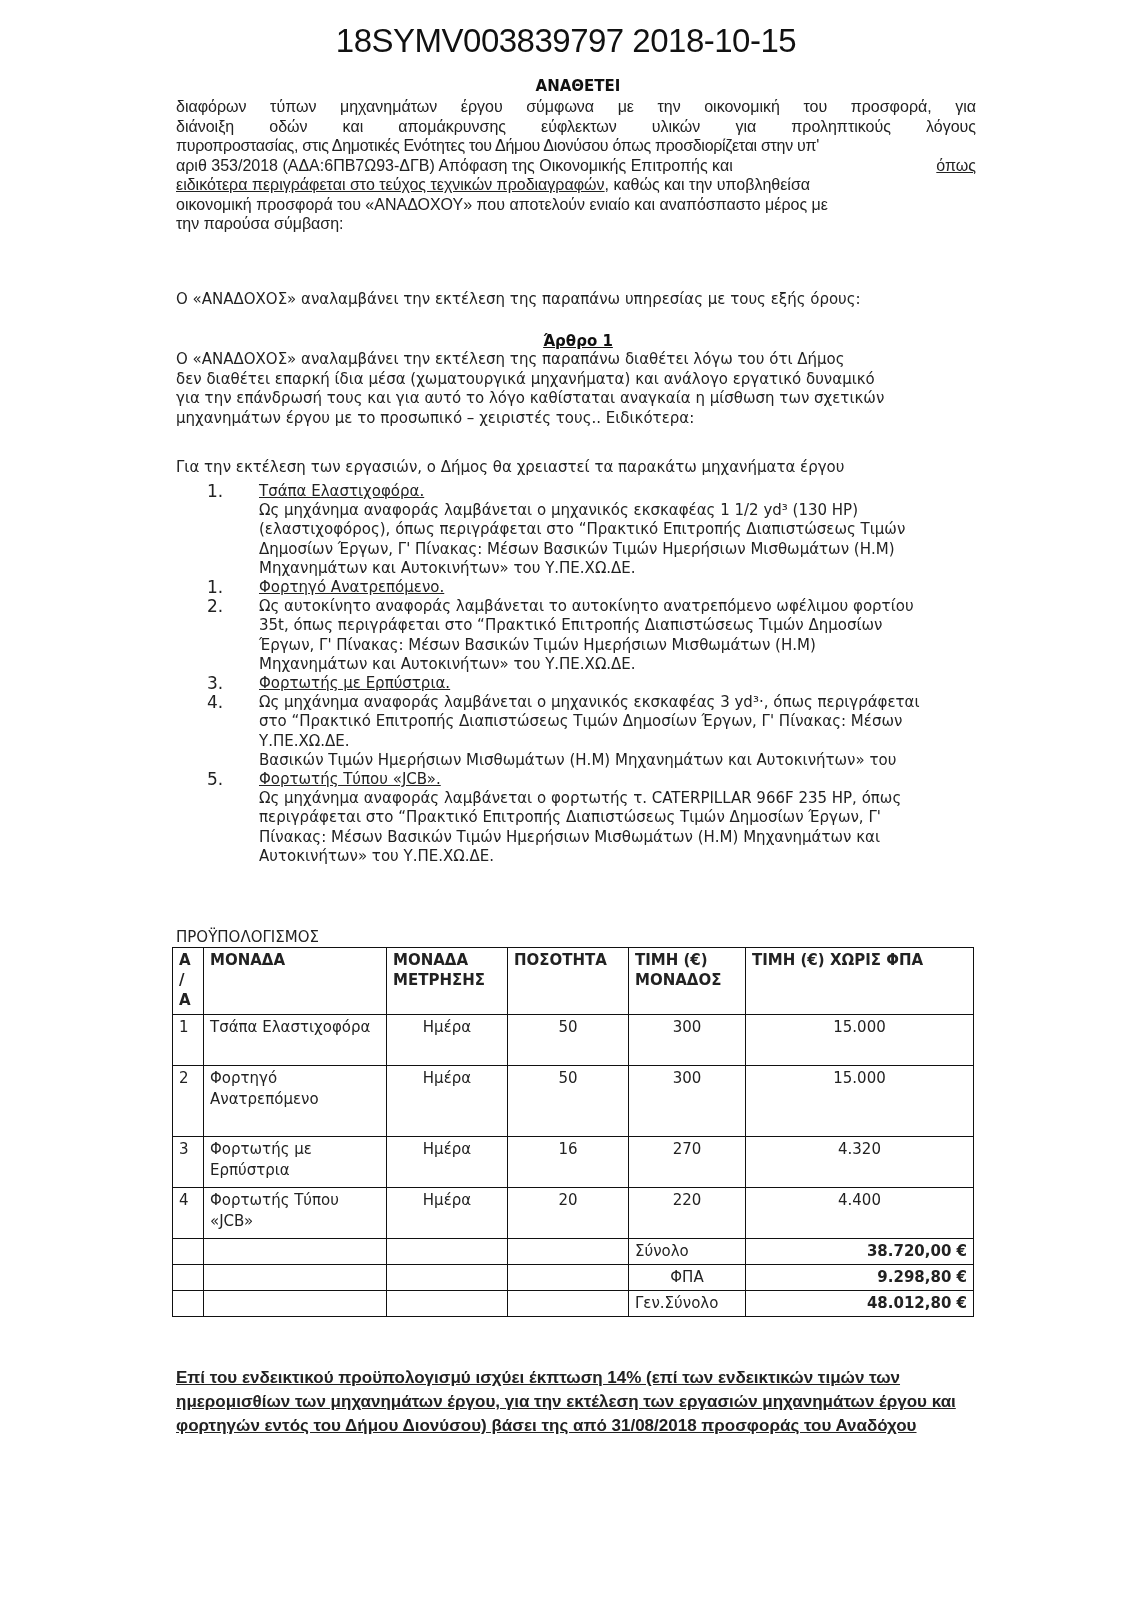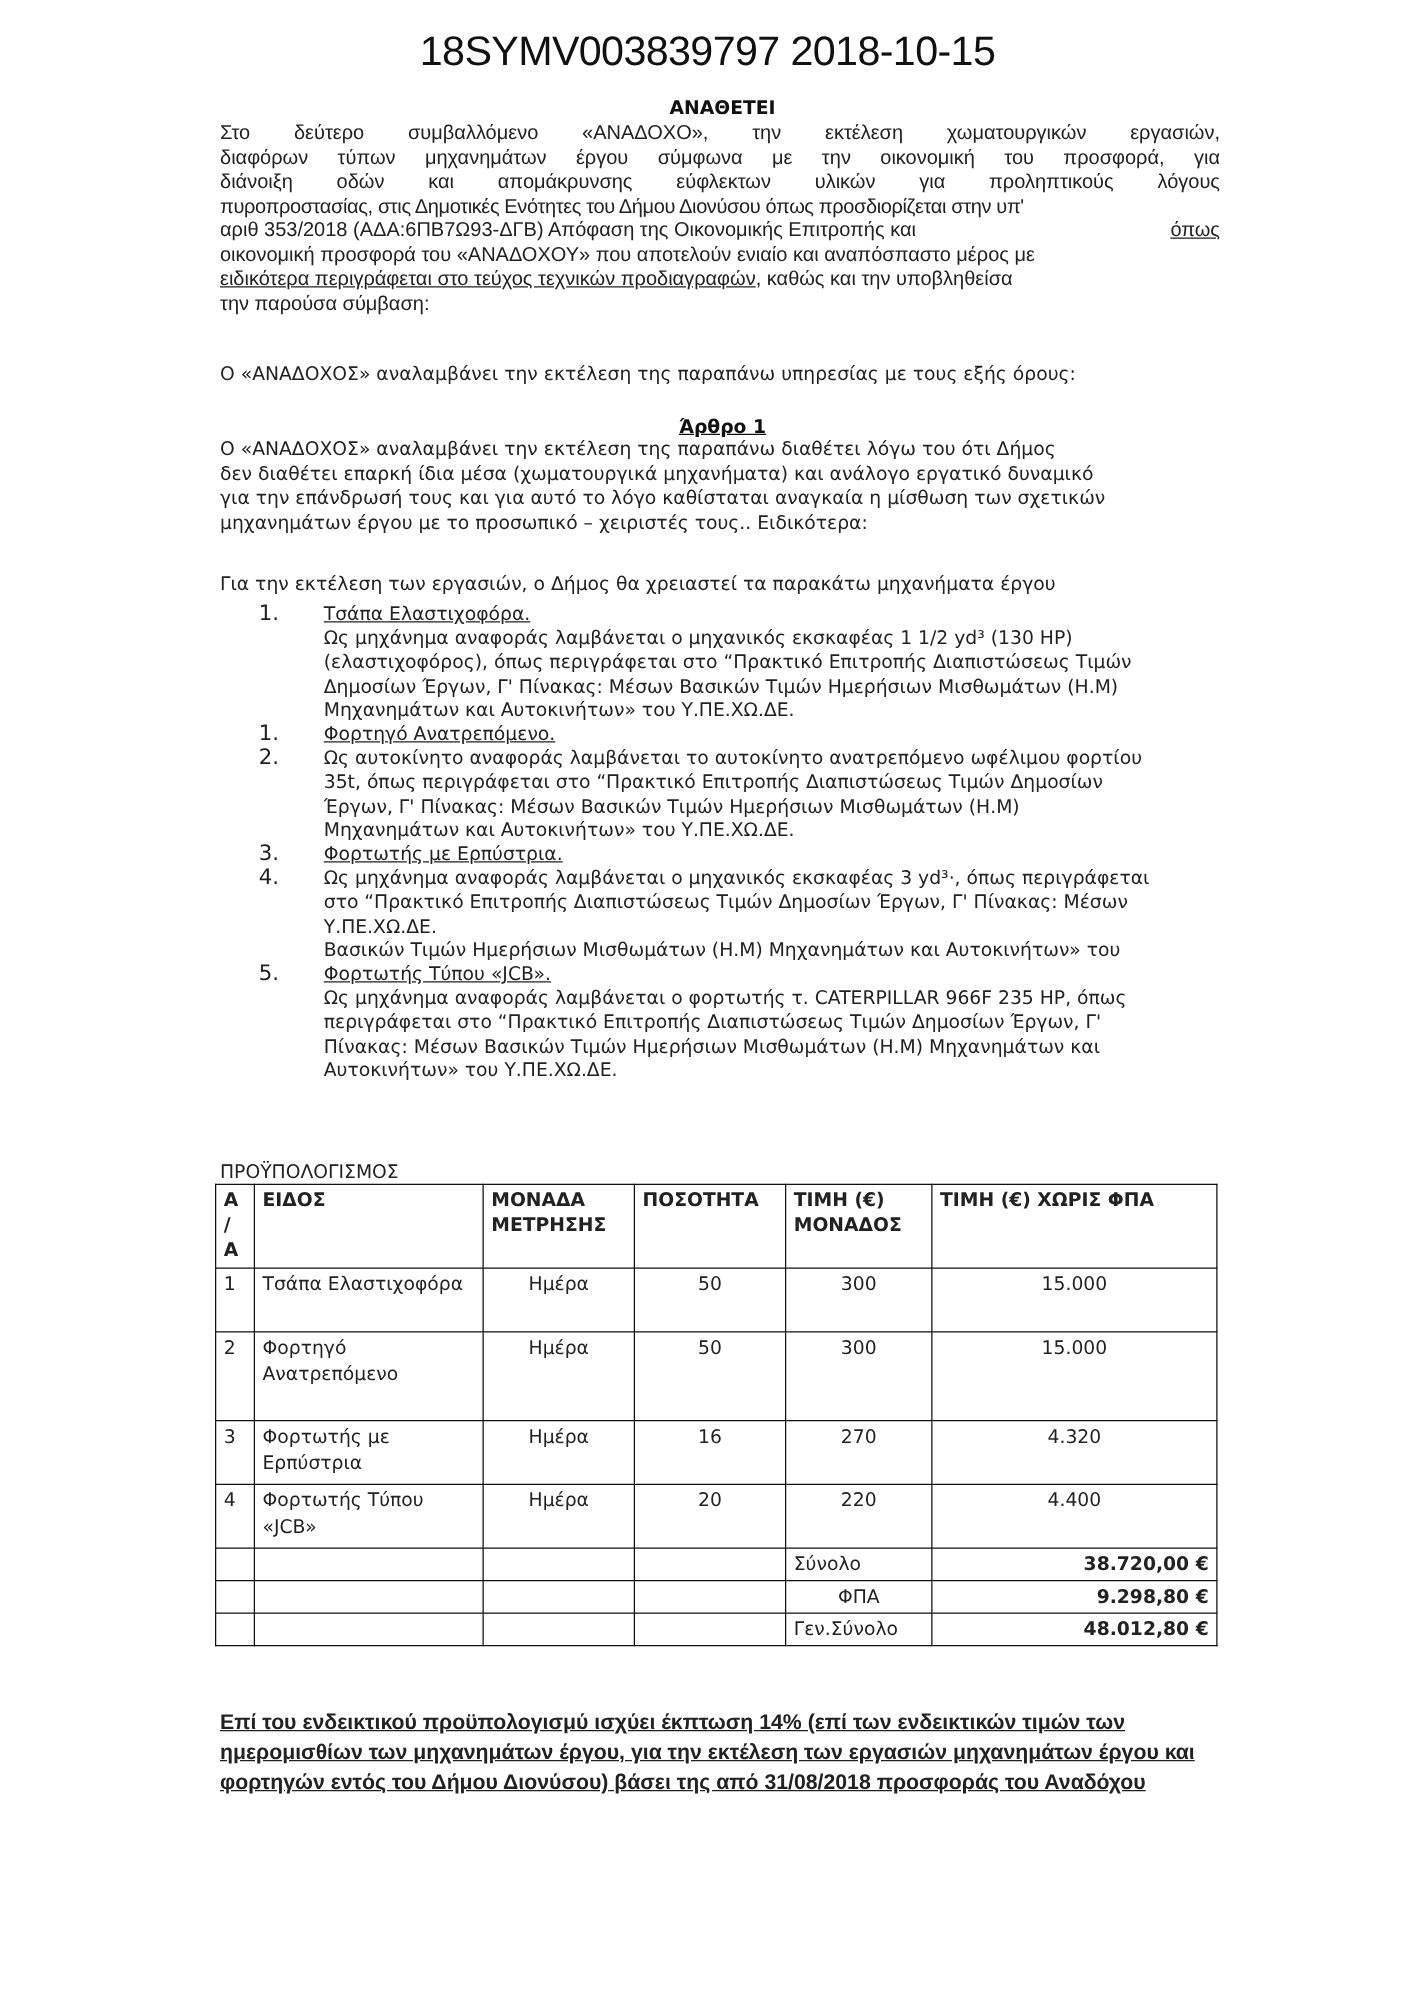--- a/index.html
+++ b/index.html
@@ -46,32 +46,31 @@
 </head>
 <body>
 
 <div class="page">
 
   <div class="doc-id">18SYMV003839797 2018-10-15</div>
 
   <div class="heading" style="top:77px;">ΑΝΑΘΕΤΕΙ</div>
 
   <div class="para sans" style="top:97px;">
-    <span class="line just">Στο δεύτερο συμβαλλόμενο «ΑΝΑΔΟΧΟ», την εκτέλεση χωματουργικών εργασιών,</span>
     <span class="line just">διαφόρων τύπων μηχανημάτων έργου σύμφωνα με την οικονομική του προσφορά, για</span>
     <span class="line just">διάνοιξη οδών και απομάκρυνσης εύφλεκτων υλικών για προληπτικούς λόγους</span>
     <span class="line" style="letter-spacing:-0.3px;">πυροπροστασίας, στις Δημοτικές Ενότητες του Δήμου Διονύσου όπως προσδιορίζεται στην υπ'</span>
     <span class="line" style="display:flex;justify-content:space-between;">
       <span>αριθ 353/2018 (ΑΔΑ:6ΠΒ7Ω93-ΔΓΒ) Απόφαση της Οικονομικής Επιτροπής και</span>
       <span class="u">όπως</span>
     </span>
-    <span class="line">οικονομική προσφορά του «ΑΝΑΔΟΧΟΥ» που αποτελούν ενιαίο και αναπόσπαστο μέρος με</span>
     <span class="line">
       <span class="u">ειδικότερα περιγράφεται στο τεύχος τεχνικών προδιαγραφών</span><span>, καθώς και την υποβληθείσα</span>
     </span>
+    <span class="line">οικονομική προσφορά του «ΑΝΑΔΟΧΟΥ» που αποτελούν ενιαίο και αναπόσπαστο μέρος με</span>
     <span class="line">την παρούσα σύμβαση:</span>
   </div>
 
   <div class="para" style="top:290px;">Ο «ΑΝΑΔΟΧΟΣ» αναλαμβάνει την εκτέλεση της παραπάνω υπηρεσίας με τους εξής όρους:</div>
 
   <div class="heading u" style="top:332px;">Άρθρο 1</div>
 
   <div class="para" style="top:350px;">
     <span class="line">Ο «ΑΝΑΔΟΧΟΣ» αναλαμβάνει την εκτέλεση της παραπάνω διαθέτει λόγω του ότι Δήμος</span>
     <span class="line">δεν διαθέτει επαρκή ίδια μέσα (χωματουργικά μηχανήματα) και ανάλογο εργατικό δυναμικό</span>
@@ -121,21 +120,21 @@
       <span class="body">Αυτοκινήτων» του Υ.ΠΕ.ΧΩ.ΔΕ.</span>
     </div>
   </div>
 
   <div class="budget-title">ΠΡΟΫΠΟΛΟΓΙΣΜΟΣ</div>
 
   <table class="budget">
     <tbody>
         <tr>
       <th class="c-aa">Α / Α</th>
-      <th class="c-kind">ΕΙΔΟΣ</th>
+      <th class="c-kind">ΜΟΝΑΔΑ</th>
       <th class="c-unit">ΜΟΝΑΔΑ ΜΕΤΡΗΣΗΣ</th>
       <th class="c-qty">ΠΟΣΟΤΗΤΑ</th>
       <th class="c-price">ΤΙΜΗ (€) ΜΟΝΑΔΟΣ</th>
       <th>ΤΙΜΗ (€) ΧΩΡΙΣ ΦΠΑ</th>
     </tr>
     <tr class="r-item1">
       <td>1</td>
       <td>Τσάπα Ελαστιχοφόρα</td>
       <td class="center">Ημέρα</td>
       <td class="center">50</td>

